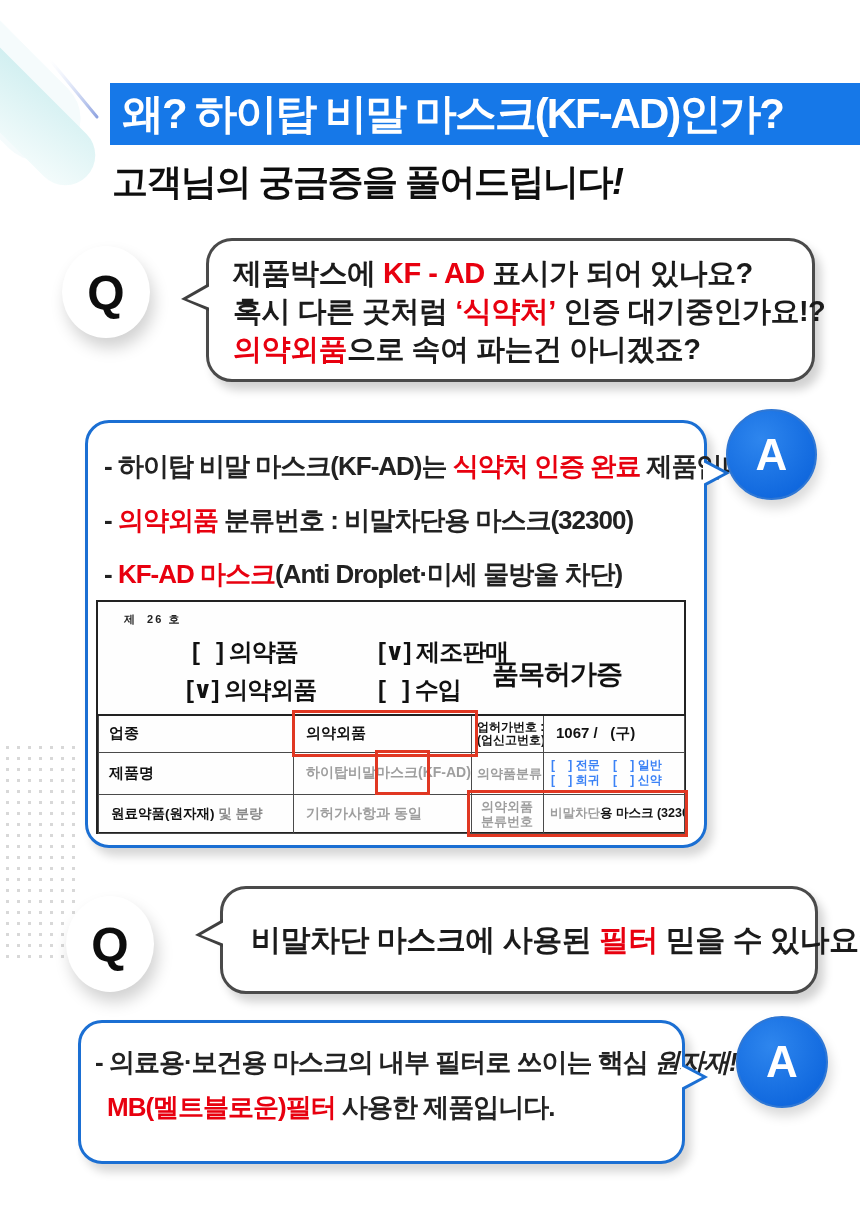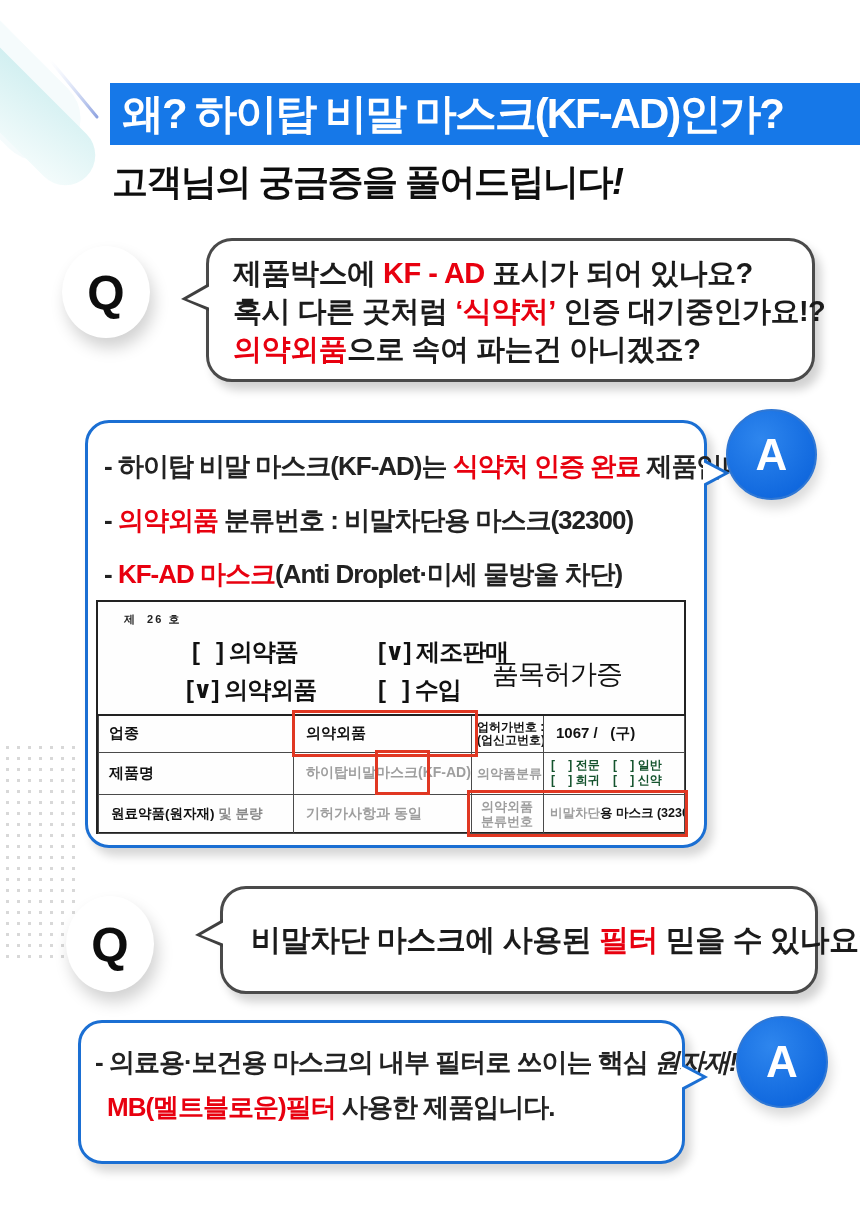--- a/index.html
+++ b/index.html
@@ -68,31 +68,31 @@
   .a2line2{margin:10px 0 0 26px;font-size:26px;font-weight:700;color:#222;letter-spacing:-1px;white-space:nowrap;}
 
   
   .cert{position:absolute;left:8px;top:177px;width:586px;height:230px;background:#fefefe;
         border:2px solid #222;}
   .doc-no{position:absolute;left:18px;top:10px;font-size:11px;font-weight:600;color:#222;
           letter-spacing:2px;white-space:pre;margin-left:8px;}
   .chk{position:absolute;font-size:24px;font-weight:800;color:#111;letter-spacing:-1px;white-space:pre;margin-left:44px;}
   .chk1{left:50px;top:34px;} .chk2{left:236px;top:34px;}
   .chk3{left:44px;top:72px;} .chk4{236px;left:236px;top:72px;}
-  .doc-title{position:absolute;left:394px;top:54px;font-size:27px;font-weight:400;color:#111;
+  .doc-title{position:absolute;left:394px;top:54px;font-size:27px;font-weight:700;color:#111;
              letter-spacing:-1px;}
   .cert table{position:absolute;left:0;top:112px;width:586px;border-collapse:collapse;
               table-layout:fixed;border-top:2px solid #222;}
   .cert td{border:1px solid #4a4a4a;vertical-align:middle;overflow:hidden;white-space:pre;}
   .cert tr.r1{height:37px;} .cert tr.r2{height:42px;} .cert tr.r3{height:39px;}
   td.lbl{font-size:15px;font-weight:800;color:#111;padding-left:10px;}
   td.dimv{font-size:14px;font-weight:600;color:#9e9e9e;padding-left:12px;}
   td.bold15{font-size:15px;font-weight:800;color:#111;padding-left:12px;}
   td.sml div{font-size:12px;font-weight:800;color:#111;line-height:13px;padding-left:4px;}
-  td.smlchk div{font-size:12px;font-weight:800;color:#14532d;line-height:15px;padding-left:6px;}
+  td.smlchk div{font-size:12px;font-weight:800;color:#3b82f6;line-height:15px;padding-left:6px;}
   td.dimlines div{font-size:13px;font-weight:600;color:#9e9e9e;line-height:15px;padding-left:8px;}
   td.mix{font-size:13.5px;padding-left:12px;}
   .dark{color:#111;font-weight:800;}
   .dim{color:#9e9e9e;font-weight:600;}
   .dim2{color:#8a8a8a;font-weight:600;}
   td.mixsm{font-size:12.5px;padding-left:6px;}
   .rbox{position:absolute;border:3px solid #e03722;}
   .rbox1{left:194px;top:108px;width:180px;height:41px;}
   .rbox2{left:277px;top:148px;width:49px;height:39px;}
   .rbox3{left:369px;top:188px;width:215px;height:41px;}

